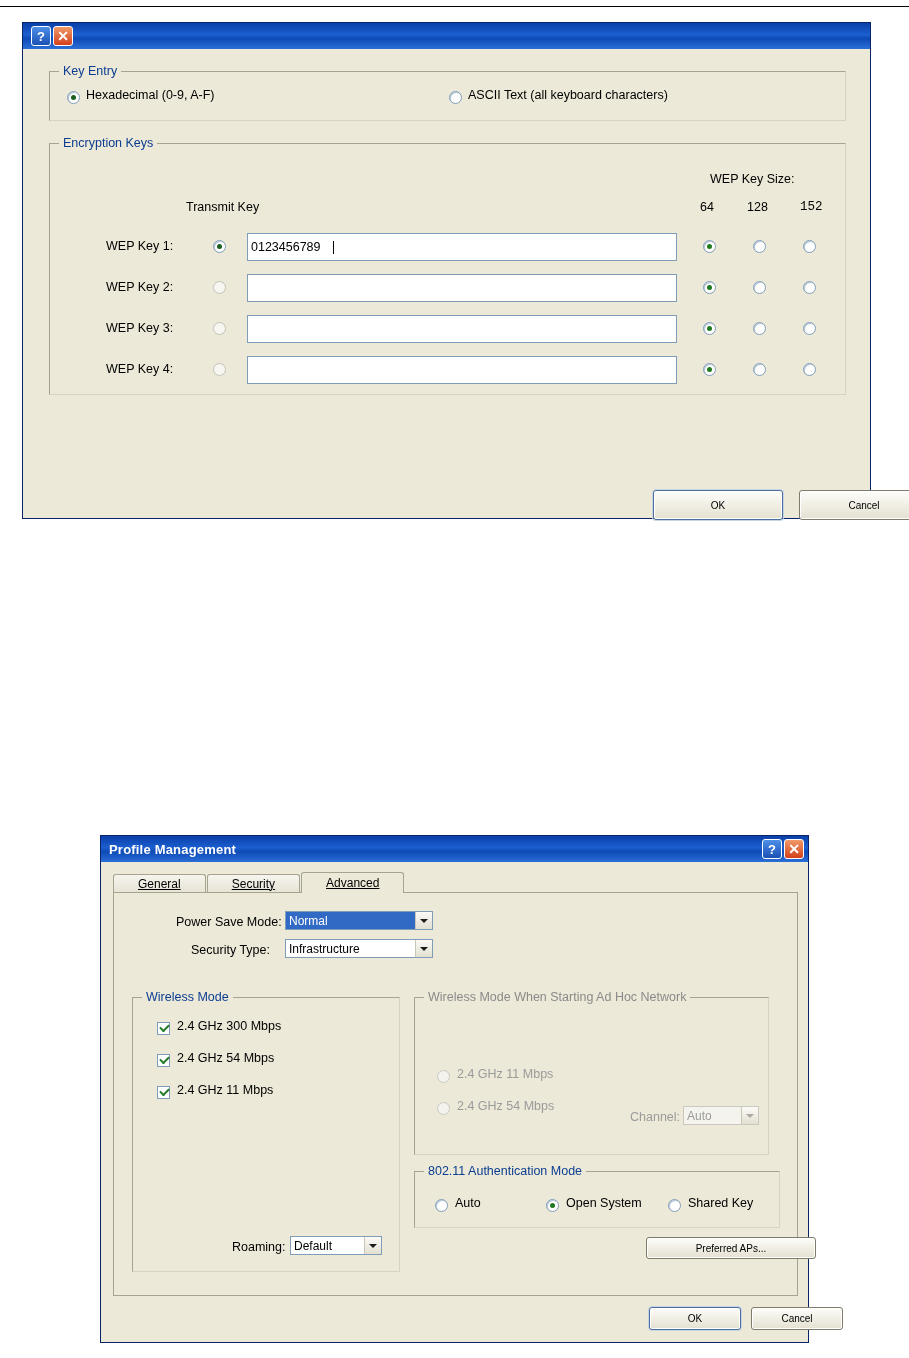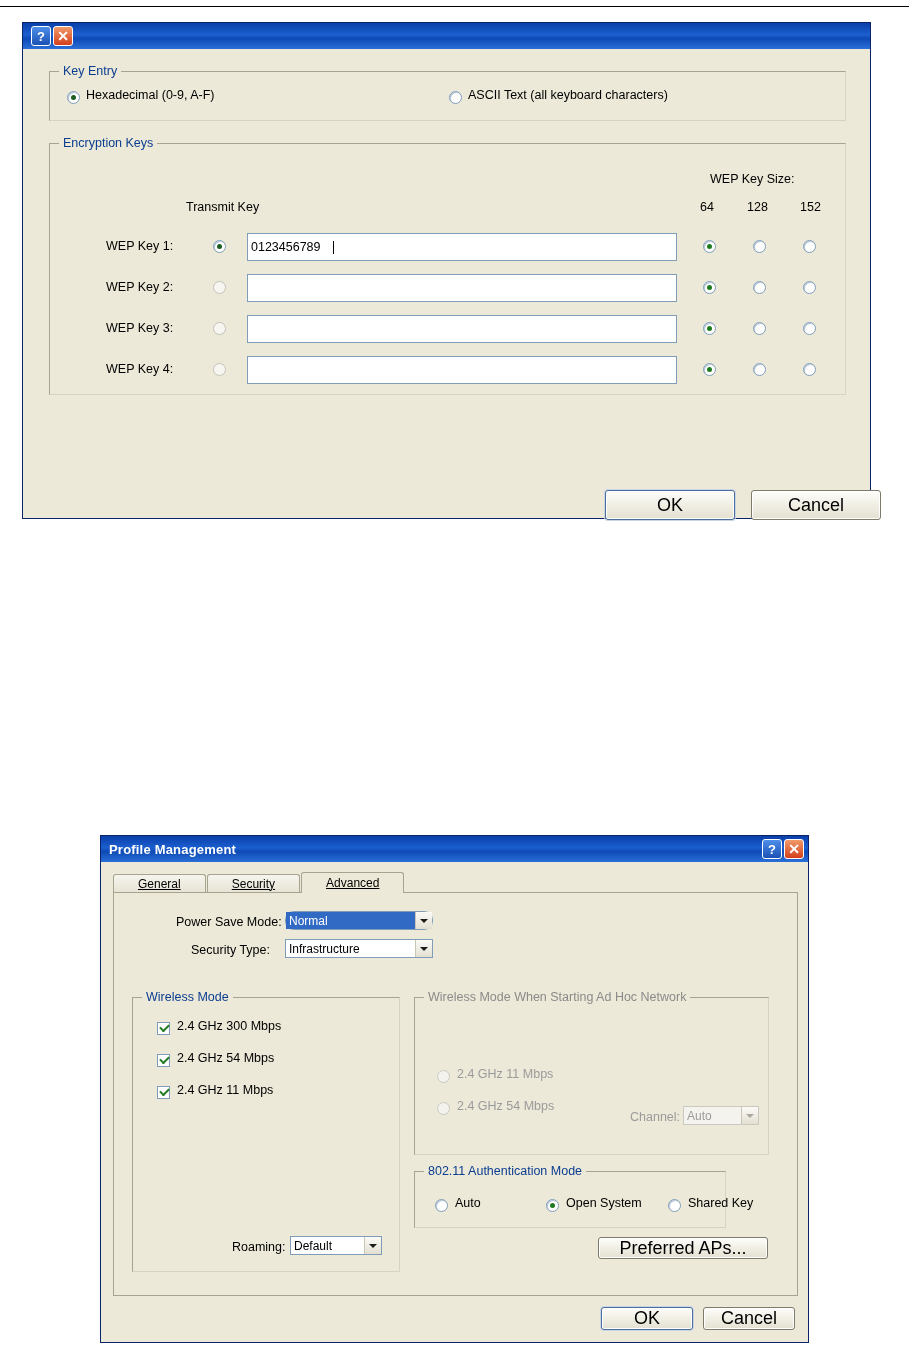--- a/index.html
+++ b/index.html
@@ -184,26 +184,27 @@
     margin-left: 1px;
   }
 
   
   .btn {
     position: absolute;
     background: linear-gradient(to bottom, #fdfdfb 0%, #f2f0e6 45%, #e4e1d2 100%);
     border: 1px solid #7e7b6a;
     border-radius: 3px;
     box-sizing: border-box;
-    font-size: 18px;
+    font-size: 10px;
     color: #000;
     display: flex;
     align-items: center;
     justify-content: center;
     box-shadow: inset 0 0 0 1px #ffffff;
+    margin-left: 48px;
   }
   .btn.default {
     border-color: #4a6f9e;
     box-shadow: inset 0 0 0 1px #ffffff, 0 0 0 1px #c9d4e3;
   }
 
   
   .combo {
     position: absolute;
     background: #ffffff;
@@ -311,21 +312,21 @@
     </div>
 
     <div class="group" style="left:26px; top:94px; width:797px; height:252px;">
       <div class="legend">Encryption Keys</div>
 
       <div class="lbl" style="left:660px; top:28px;">WEP Key Size:</div>
       <div class="lbl" style="left:136px; top:56px;">Transmit Key</div>
 
       <div class="lbl" style="left:650px; top:56px;">64</div>
       <div class="lbl" style="left:697px; top:56px;">128</div>
-      <div class="lbl" style="left:750px; top:56px;">152</div>
+      <div class="lbl" style="left:750px; top:56px;font-family:Liberation Mono, monospace;">152</div>
 
       <div class="lbl" style="left:56px; top:95px;">WEP Key 1:</div>
       <div class="radio on" style="left:163px; top:96px;"></div>
       <div class="tinput" style="left:197px; top:89px; width:430px; height:28px;gap:11px;">
         <span>0123456789</span>
           <span class="caret"></span>
       </div>
       <div class="radio on green-dot" style="left:653px; top:96px;"></div>
       <div class="radio" style="left:703px; top:96px;"></div>
       <div class="radio" style="left:753px; top:96px;"></div>
@@ -379,21 +380,21 @@
 
     <div class="tabstrip" style="left:12px; top:10px;">
       <div class="tab">General</div>
       <div class="tab">Security</div>
       <div class="tab active">Advanced</div>
     </div>
 
     <div class="tabpage" style="left:12px; top:30px; width:685px; height:404px;">
 
       <div class="lbl" style="left:62px; top:22px;">Power Save Mode:</div>
-      <div class="combo selected" style="left:171px; top:18px; width:148px; height:19px;border-radius:9px;">
+      <div class="combo selected" style="left:171px; top:18px; width:148px; height:19px;">
         <div class="val">Normal</div>
         <div class="arrow">
             <i></i>
           </div>
       </div>
 
       <div class="lbl" style="left:77px; top:50px;">Security Type:</div>
       <div class="combo" style="left:171px; top:46px; width:148px; height:19px;">
         <div class="val">Infrastructure</div>
         <div class="arrow">
@@ -433,21 +434,21 @@
 
         <div class="lbl dim" style="left:215px; top:112px;">Channel:</div>
         <div class="combo dim" style="left:268px; top:108px; width:76px; height:19px;">
           <div class="val">Auto</div>
           <div class="arrow">
               <i></i>
             </div>
         </div>
       </div>
 
-      <div class="group" style="left:300px; top:278px; width:312px; height:57px;">
+      <div class="group" style="left:300px; top:278px; width:366px; height:57px;">
         <div class="legend">802.11 Authentication Mode</div>
 
         <div class="radio" style="left:20px; top:27px;"></div>
         <div class="lbl" style="left:40px; top:24px;">Auto</div>
 
         <div class="radio on green-dot" style="left:131px; top:27px;"></div>
         <div class="lbl" style="left:151px; top:24px;">Open System</div>
 
         <div class="radio" style="left:253px; top:27px;"></div>
         <div class="lbl" style="left:273px; top:24px;">Shared Key</div>

